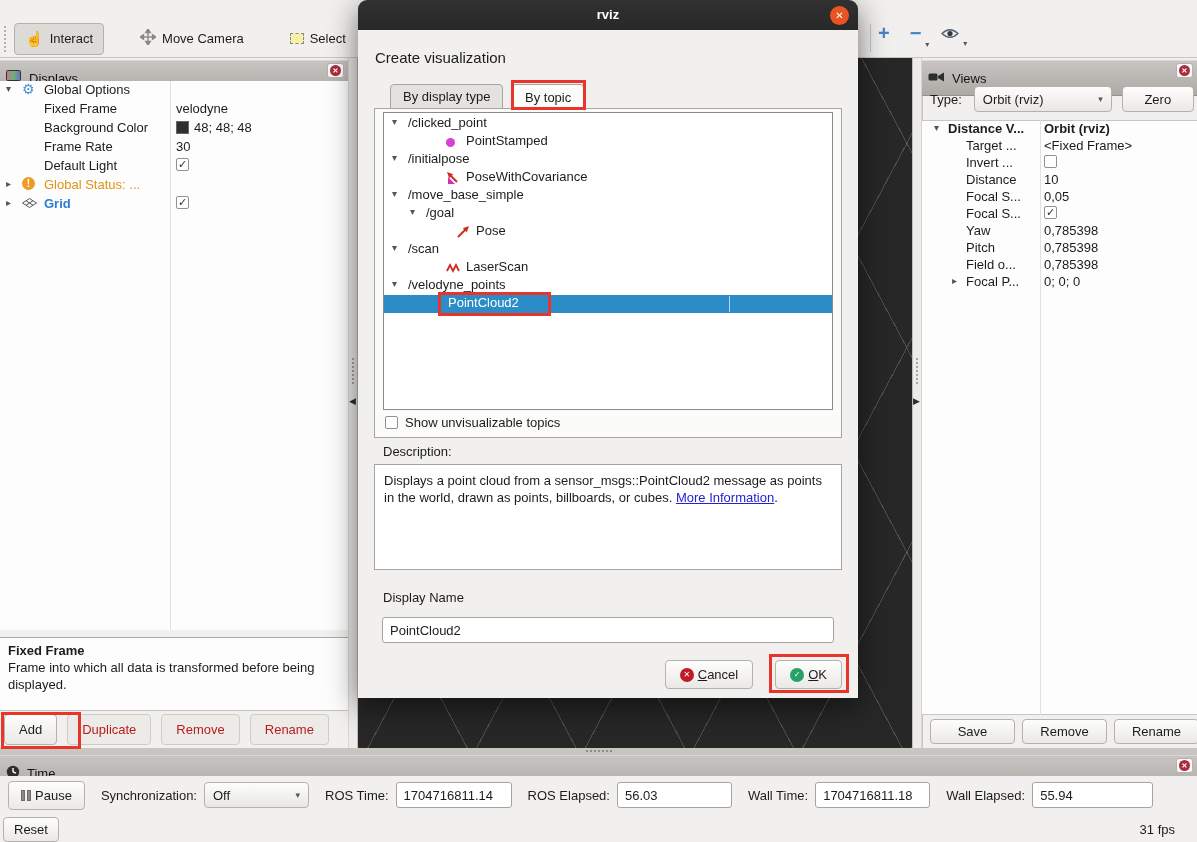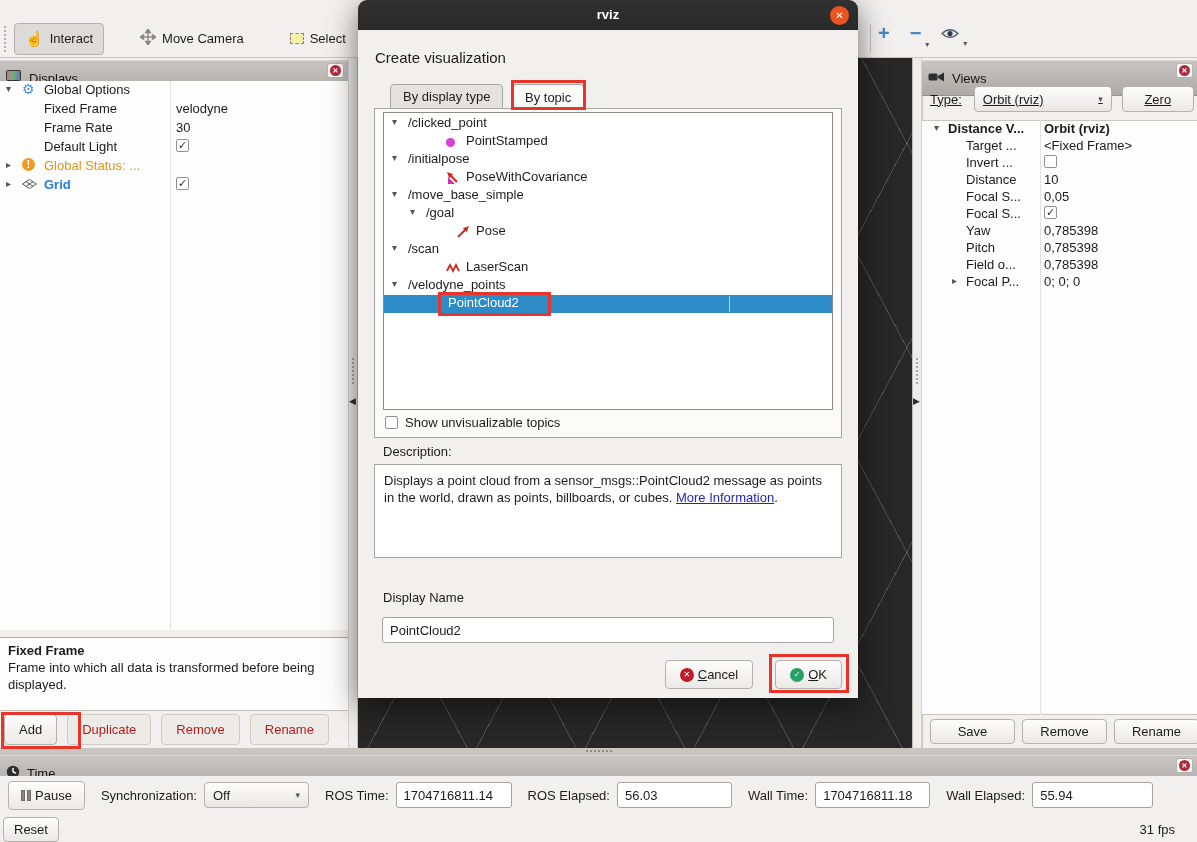--- a/index.html
+++ b/index.html
@@ -57,21 +57,21 @@
                      repeating-linear-gradient(-62deg, rgba(195,195,195,0.25) 0 1px, transparent 1px 96px); }
   .vsplit { position:absolute; top:58px; width:10px; height:690px; background:#edecea; }
   #vsplit-left { left:348px; border-left:1px solid #d6d3d0; border-right:1px solid #c2bfbb; }
   #vsplit-right { left:912px; border-left:1px solid #c2bfbb; border-right:1px solid #d6d3d0; }
   .vsplit .arr { position:absolute; left:0px; top:338px; font-size:9px; color:#2e2e2e; }
   .vsplit .dots { position:absolute; left:3px; top:300px; height:26px; border-left:2px dotted #aaa7a3; }
   #hsplit { position:absolute; left:0; top:748px; width:1197px; height:7px; background:#c9c6c2; }
   #hsplit .dots { position:absolute; left:586px; top:2px; width:26px; border-top:2px dotted #8f8c88; }
   
   #views-body { position:absolute; left:922px; top:81px; width:275px; height:667px; background:#f1f0ee; border-left:1px solid #c9c6c2; }
-  #views-typebar { position:absolute; left:922px; top:85px; width:275px; height:28px; display:flex; align-items:center;text-decoration:underline; }
+  #views-typebar { position:absolute; left:922px; top:85px; width:275px; height:28px; display:flex; align-items:center; }
   .select { background:linear-gradient(#fdfdfc,#e9e7e4); border:1px solid #b5b2ae; border-radius:4px; height:26px; display:flex; align-items:center; justify-content:space-between; padding:0 8px; }
   .caret { font-size:9px; color:#555; }
   #views-tree { position:absolute; left:922px; top:120px; width:275px; height:595px; background:#fdfdfd; border-top:1px solid #c9c6c2; border-bottom:1px solid #c9c6c2; }
   #views-divider { position:absolute; left:1040px; top:120px; width:1px; height:595px; background:#e3e1dd; }
   .v-row { position:relative; height:17px; }
   .v-row .exp { position:absolute; top:1px; font-size:10px; color:#555; }
   .v-row .lbl { position:absolute; top:0px; white-space:nowrap; }
   .v-row .val { position:absolute; left:122px; top:0px; display:flex; gap:4px; white-space:nowrap; }
   #views-buttons { position:absolute; left:930px; top:719px; display:flex; gap:7px; }
   
@@ -95,21 +95,21 @@
   #tab-pane { position:absolute; left:16px; top:108px; width:468px; height:330px; background:#fbfbfa; border:1px solid #a8a5a1; z-index:1; }
   #topic-tree { position:absolute; left:25px; top:112px; width:450px; height:298px; background:#fff; border:1px solid #8f8c88; z-index:2; overflow:hidden; padding-top:2px; }
   .t-row { position:relative; height:18px; }
   .t-row .exp { position:absolute; top:1px; font-size:10px; color:#555; }
   .t-row .ico { position:absolute; top:2px; }
   .t-row .lbl { position:absolute; top:0px; white-space:nowrap; }
   .t-row.selected { background:#2b8cc8; color:#fff; }
   .t-row.selected .cursor-line { position:absolute; left:345px; top:1px; width:1px; height:16px; background:rgba(255,255,255,.65); }
   #unvis-row { position:absolute; left:27px; top:415px; display:flex; align-items:center; gap:7px; z-index:2; }
   #desc-label { position:absolute; left:25px; top:444px; }
-  #desc-box { position:absolute; left:16px; top:464px; width:468px; height:94px; background:#fff; border:1px solid #a8a5a1; padding:7px 9px; line-height:17px; }
+  #desc-box { position:absolute; left:16px; top:464px; width:468px; height:106px; background:#fff; border:1px solid #a8a5a1; padding:7px 9px; line-height:17px; }
   .link { color:#2323cf; text-decoration:underline; }
   #dn-label { position:absolute; left:25px; top:590px; }
   #dn-input { position:absolute; left:24px; top:617px; width:452px; height:26px; background:#fff; border:1px solid #a7a4a0; border-radius:3px; display:flex; align-items:center; padding:0 7px; }
   #dlg-buttons { position:absolute; right:16px; top:660px; display:flex; gap:22px; }
   .dlg-btn { height:29px; }
   .mini-circle { display:inline-block; width:14px; height:14px; border-radius:50%; color:#fff; font-size:8px; line-height:14px; text-align:center; margin-right:4px; }
   .mini-red { background:#c01c28; }
   .mini-green { background:#26a269; }
   .dlg-btn u { text-decoration:underline; }
   
@@ -212,20 +212,27 @@
       <span class="lbl">Global Options</span>
       <span class="val"></span>
     </div>
     <div class="d-row">
       <span class="lbl">Fixed Frame</span>
       <span class="val">
         <span>velodyne</span>
       </span>
     </div>
     <div class="d-row">
+      <span class="lbl">Background Color</span>
+      <span class="val">
+        <span class="swatch"></span>
+        <span>48; 48; 48</span>
+      </span>
+    </div>
+    <div class="d-row">
       <span class="lbl">Frame Rate</span>
       <span class="val">
         <span>30</span>
       </span>
     </div>
     <div class="d-row">
       <span class="lbl">Default Light</span>
       <span class="val">
         <span class="cb checked"></span>
       </span>

